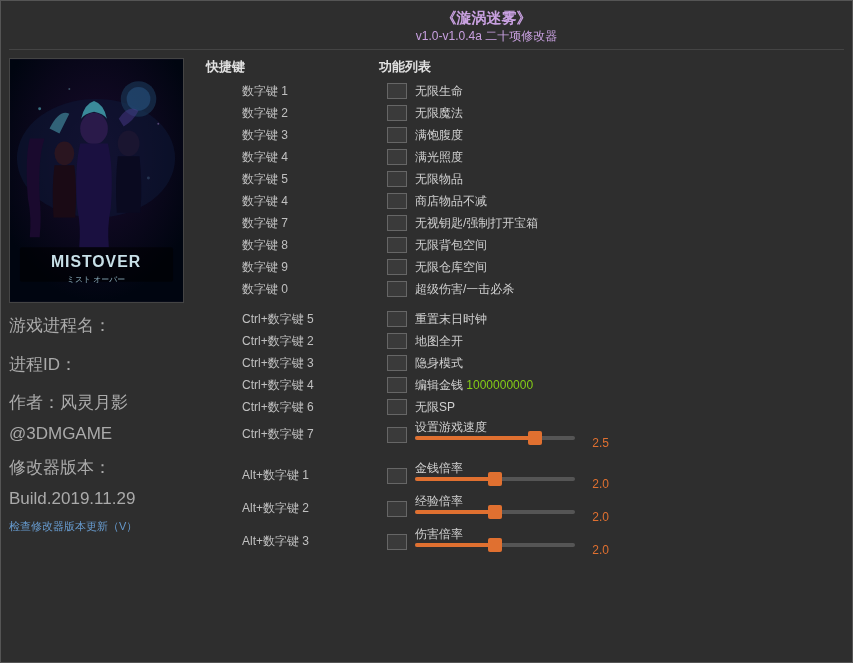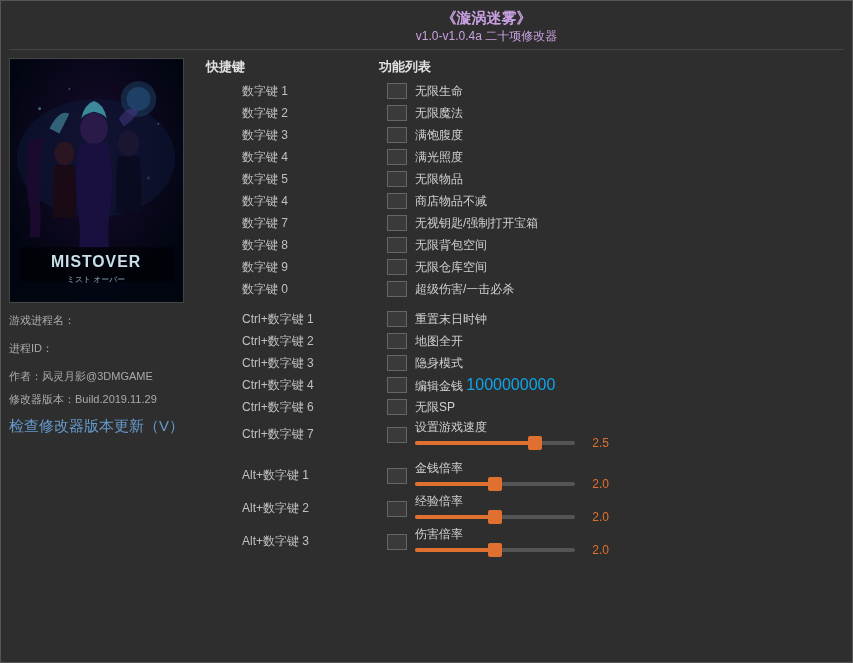--- a/index.html
+++ b/index.html
@@ -145,26 +145,26 @@
 
     .info-section {
       margin-top: 8px;
       font-size: 11px;
       color: #aaa;
       line-height: 1.8;
     }
 
     .info-label {
       color: #aaa;
-      font-size: 11px;
+      font-size: 17px;
     }
 
     .update-link {
       color: #6699cc;
-      font-size: 15px;
+      font-size: 11px;
       text-decoration: none;
       cursor: pointer;
     }
 
     
     .right-panel {
       flex: 1;
       display: flex;
       flex-direction: column;
       overflow-y: auto;
@@ -222,29 +222,28 @@
       margin-right: 8px;
     }
 
     .function-text {
       font-size: 12px;
       color: #d0d0d0;
       flex: 1;
     }
 
     .editable-value {
-      color: #0ea5e9;
-      font-size: 16px;
+      color: #84cc16;
+      font-size: 12px;
       cursor: pointer;
     }
 
     
     .slider-container {
       display: flex;
-      align-items: center;
       flex: 1;
       gap: 6px;
     }
 
     .slider-track {
       flex: 1;
       height: 4px;
       background: #555;
       border-radius: 2px;
       position: relative;
@@ -434,21 +433,21 @@
             <span class="shortcut-text">数字键 0</span>
             <div class="toggle-btn"></div>
             <span class="function-text">超级伤害/一击必杀</span>
           </div>
         </div>
 
       <div class="section-gap"></div>
 
       <div id="group2-rows">
           <div class="cheat-row">
-            <span class="shortcut-text">Ctrl+数字键 1</span>
+            <span class="shortcut-text">Ctrl+数字键 5</span>
             <div class="toggle-btn"></div>
             <span class="function-text">重置末日时钟</span>
           </div>
           <div class="cheat-row">
             <span class="shortcut-text">Ctrl+数字键 2</span>
             <div class="toggle-btn"></div>
             <span class="function-text">地图全开</span>
           </div>
           <div class="cheat-row">
             <span class="shortcut-text">Ctrl+数字键 3</span>

